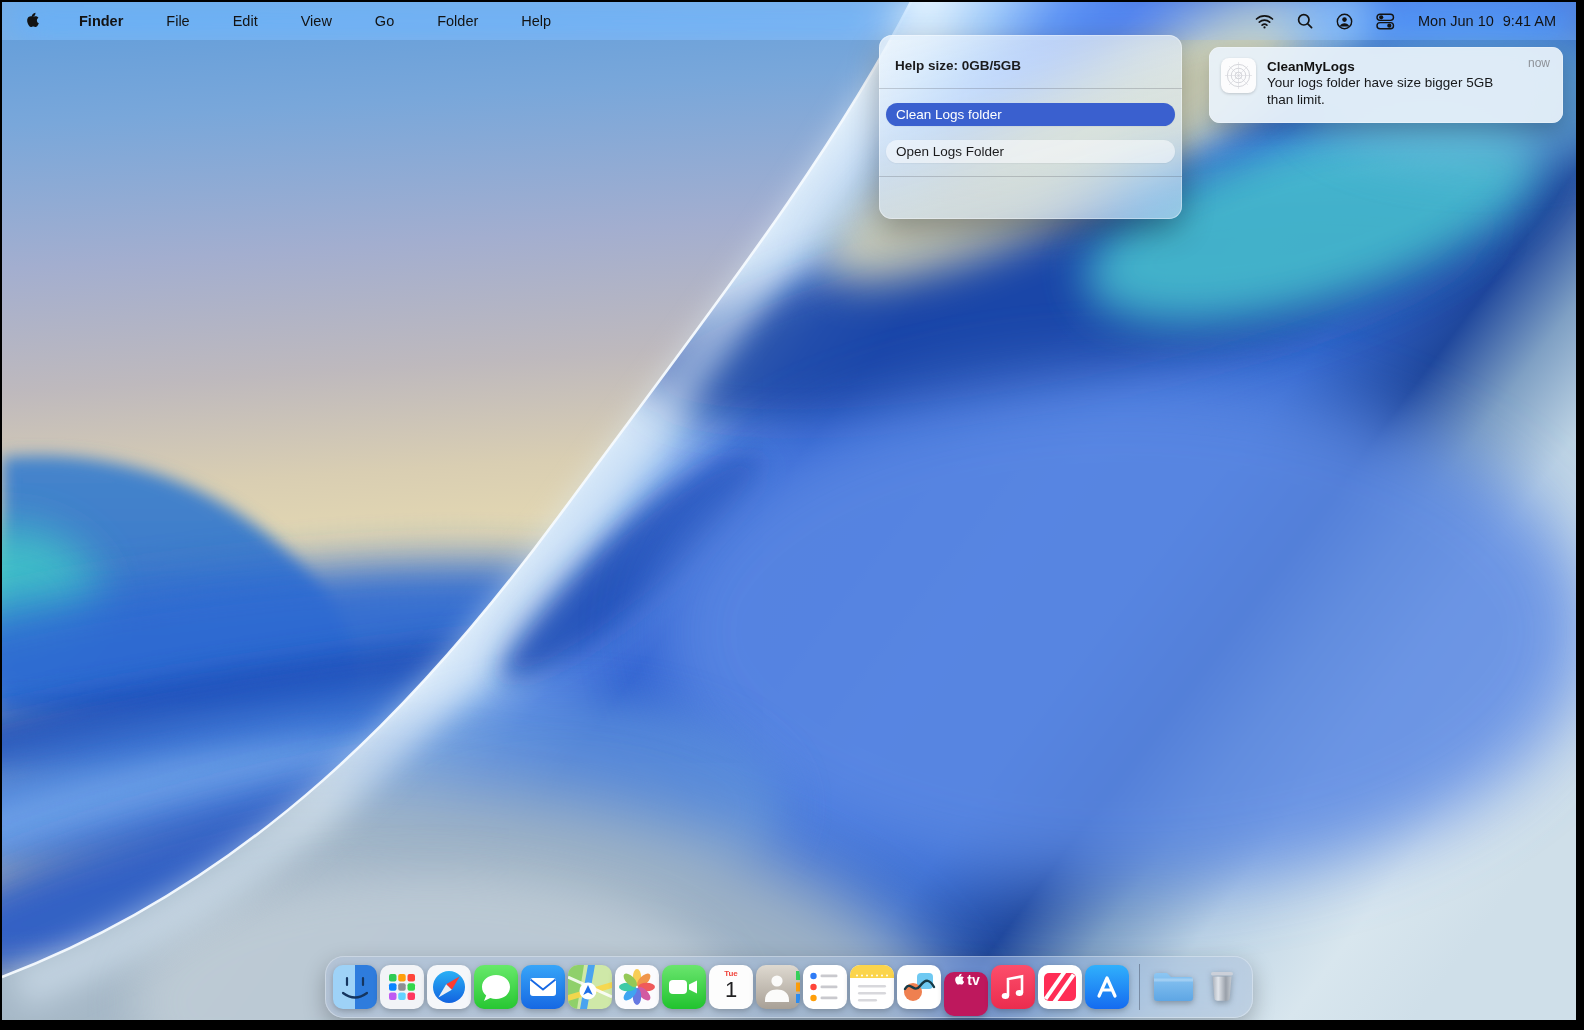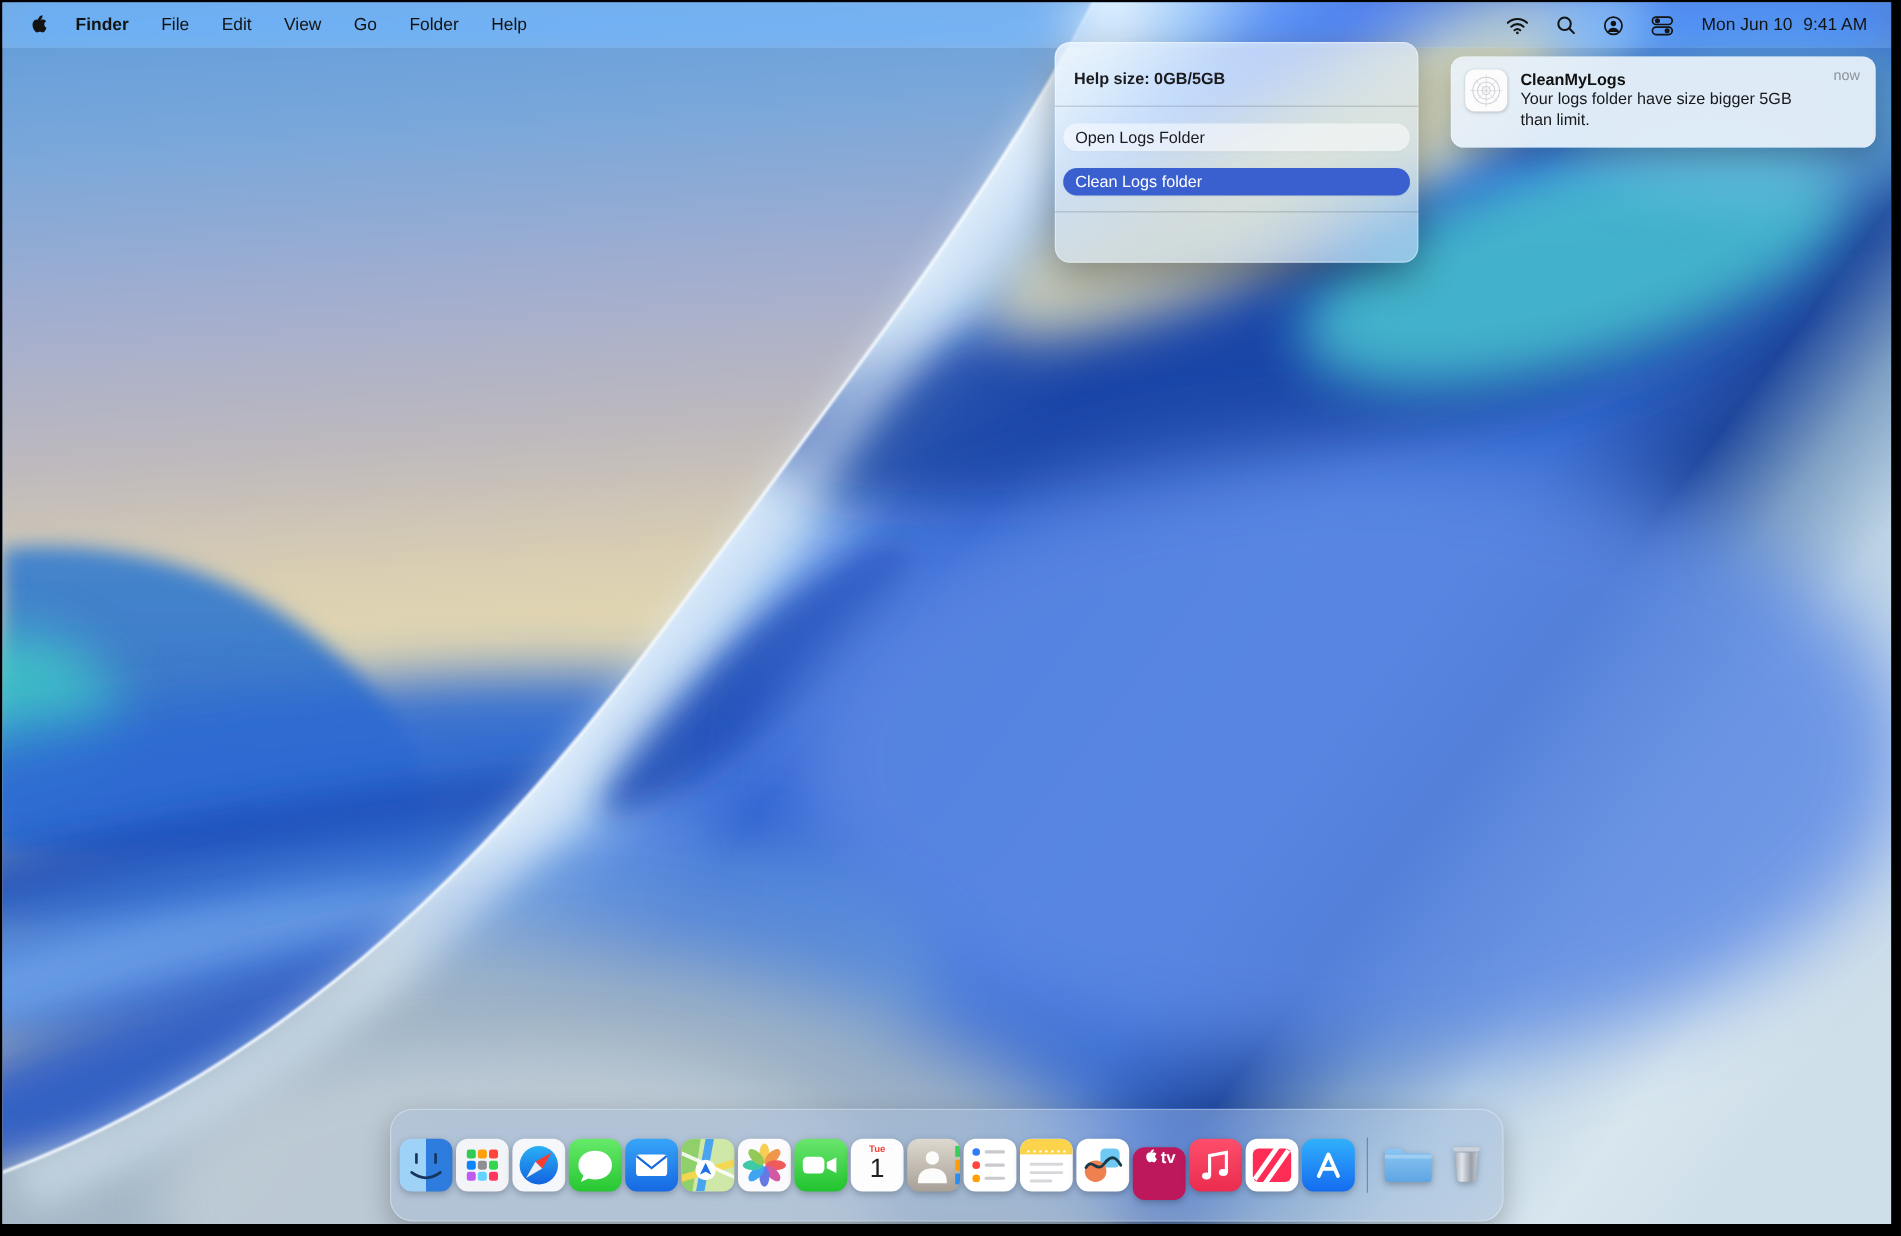--- a/index.html
+++ b/index.html
@@ -4,21 +4,21 @@
 <style>
   html,body{margin:0;padding:0;background:#000;width:1584px;height:1030px;overflow:hidden;
     font-family:"Liberation Sans","DejaVu Sans",sans-serif;-webkit-font-smoothing:antialiased;}
   .screen{position:absolute;left:2px;top:2px;width:1574px;height:1018px;overflow:hidden;background:#7fa6d2;}
   .wallpaper{position:absolute;left:0;top:0;width:1574px;height:1018px;}
 
   
   .menubar{position:absolute;left:0;top:0;width:1574px;height:38px;
     background:rgba(255,255,255,.16);backdrop-filter:blur(22px) saturate(160%);
     display:flex;align-items:center;justify-content:space-between;color:#131313;font-size:14.5px;}
-  .mb-left{display:flex;align-items:center;padding-left:21px;gap:27px;text-align:center;}
+  .mb-left{display:flex;align-items:center;padding-left:21px;gap:43px;text-align:center;}
   .mb-left .apple{display:flex;align-items:center;margin-right:-4px;}
   .mb-item{cursor:default;white-space:nowrap;}
   .mb-item.app{font-weight:700;}
   .mb-right{display:flex;align-items:center;gap:23px;padding-right:20px;}
   .mb-ico{display:flex;align-items:center;}
   .clock{display:flex;gap:9px;font-weight:500;white-space:nowrap;}
 
   
   .popup{position:absolute;left:877px;top:33px;width:303px;height:184px;border-radius:13px;
     background:linear-gradient(165deg,rgba(240,246,252,.72),rgba(210,224,240,.6));
@@ -42,21 +42,21 @@
     box-shadow:0 1px 3px rgba(0,0,0,.18);flex:0 0 auto;display:flex;align-items:center;justify-content:center;}
   .notif .txt{padding-top:11px;}
   .notif .title{font-size:13.5px;font-weight:700;color:#111;line-height:17px;}
   .notif .body{font-size:13.5px;color:#17181a;line-height:16.5px;width:252px;}
   .notif .when{position:absolute;right:13px;top:9px;font-size:12px;color:#8e9298;}
 
   
   .dock{position:absolute;bottom:2px;left:50%;transform:translateX(-50%);height:62px;
     border-radius:19px;background:rgba(175,190,212,.47);backdrop-filter:blur(18px) saturate(150%);
     box-shadow:0 8px 22px rgba(0,0,0,.25),0 0 0 1px rgba(255,255,255,.3) inset;
-    display:flex;align-items:center;gap:3px;padding:16px 8px;}
+    display:flex;align-items:center;gap:3px;padding:0 8px;}
   .dk{width:44px;height:44px;border-radius:10px;position:relative;overflow:hidden;flex:0 0 auto;
     filter:drop-shadow(0 2px 3px rgba(0,0,0,.25));cursor:default;}
   .dk svg{position:absolute;left:0;top:0;}
   .dkp{width:46px;height:44px;border-radius:0;overflow:visible;background:transparent;filter:drop-shadow(0 2px 3px rgba(0,0,0,.3));}
   .dock .divider{width:1px;height:46px;background:rgba(30,35,55,.35);margin:0 7px;flex:0 0 auto;}
   .finder{background:linear-gradient(90deg,#9ed2f7 0 50%,#2e7cdd 50% 100%);}
   .launchpad{background:#f2f4f7;}
   .safari{background:#f5f7fa;}
   .messages{background:linear-gradient(180deg,#67e96a,#27c732);}
   .mail{background:linear-gradient(180deg,#37a5f8,#1668e3);}
@@ -210,22 +210,22 @@
       <span class="clock">
         <span>Mon Jun 10</span>
         <span>9:41 AM</span>
       </span>
     </div>
   </div>
 
   <div class="popup">
     <div class="hdr">Help size: 0GB/5GB</div>
     <div class="sep"></div>
+    <div class="pill hl">Clean Logs folder</div>
     <div class="pill">Open Logs Folder</div>
-    <div class="pill hl">Clean Logs folder</div>
     <div class="sep2"></div>
   </div>
 
   <div class="notif">
     <div class="appicon">
       <svg width="29" height="29" viewBox="0 0 30 30" fill="none" stroke="#cfd0d6" stroke-width="0.9">
         <circle cx="15" cy="15" r="3.5"></circle>
           <circle cx="15" cy="15" r="7.5"></circle>
           <circle cx="15" cy="15" r="11.5"></circle>
         <path d="M15,1 V29 M1,15 H29 M5.2,5.2 L24.8,24.8 M24.8,5.2 L5.2,24.8" stroke-width="0.6" opacity="0.8"></path>

